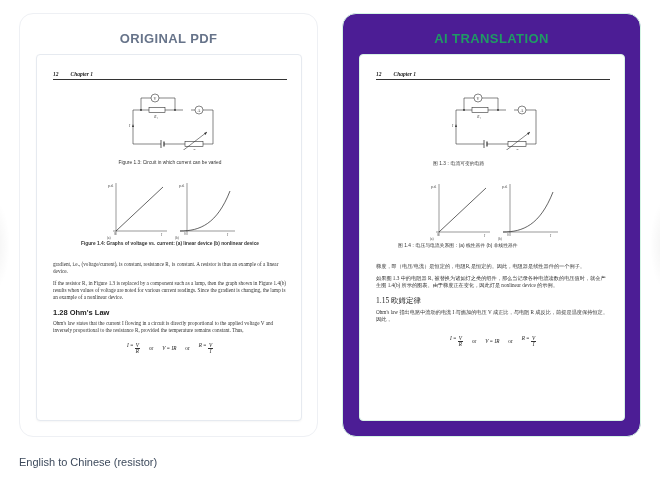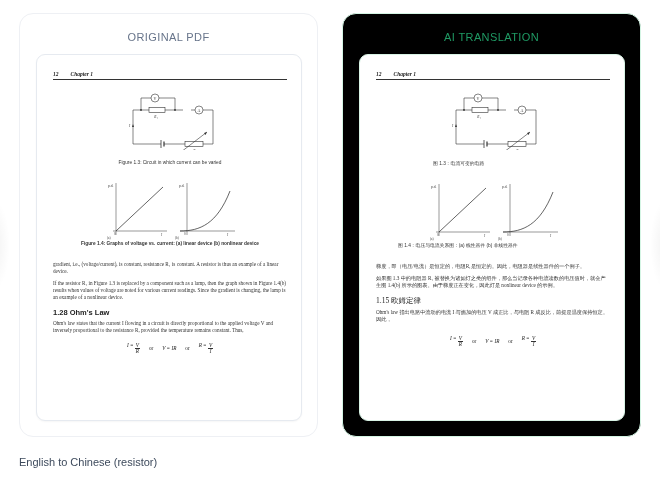--- a/index.html
+++ b/index.html
@@ -4,27 +4,27 @@
   <style>
     * { box-sizing: border-box; margin: 0; padding: 0; }
     html, body { width: 660px; height: 480px; background: #ffffff; overflow: hidden; }
     body { font-family: "Liberation Sans", sans-serif; position: relative; }
 
     .edge-shadow-left { position: absolute; left: -20px; top: 200px; width: 30px; height: 90px; border-radius: 50%; background: radial-gradient(ellipse at center, rgba(0,0,0,0.05), rgba(0,0,0,0) 70%); }
     .edge-shadow-right { position: absolute; right: -20px; top: 200px; width: 30px; height: 90px; border-radius: 50%; background: radial-gradient(ellipse at center, rgba(0,0,0,0.05), rgba(0,0,0,0) 70%); }
 
     .panel { position: absolute; top: 13px; height: 424px; border-radius: 14px; }
     .panel-original { left: 19px; width: 299px; background: #ffffff; border: 1px solid #eef0f4; }
-    .panel-translation { left: 342px; width: 299px; background: #000000; border: 1px solid #d4f5e4; }
-
-    .panel-title { position: absolute; top: 17px; left: 0; right: 0; text-align: center; font-size: 11px; font-weight: normal; letter-spacing: 0.4px; }
+    .panel-translation { left: 342px; width: 299px; background: #4c1d95; border: 1px solid #d4f5e4; }
+
+    .panel-title { position: absolute; top: 17px; left: 0; right: 0; text-align: center; font-size: 13px; font-weight: bold; letter-spacing: 0.4px; }
     .panel-original .panel-title { color: #67748a; }
     .panel-translation .panel-title { color: #1f9a64; }
 
-    .page { position: absolute; top: 40px; left: 16px; width: 266px; height: 367px; background: #ffffff; border-radius: 9px; }
+    .page { position: absolute; top: 40px; left: 16px; width: 266px; height: 367px; background: #ffffff; border-radius: 4px; }
     .panel-original .page { border: 1px solid #e6eaf0; box-shadow: 0 1px 2px rgba(0,0,0,0.04); }
     .panel-translation .page { border: 1px solid #d8f3e5; box-shadow: 0 1px 2px rgba(0,0,0,0.03); }
 
     .doc { position: absolute; left: 16px; top: 16px; width: 234px; color: #222; font-family: "Liberation Serif", serif; }
     .running-head { font-size: 5.5px; font-style: italic; font-weight: bold; display: flex; gap: 12px; padding-bottom: 2px; border-bottom: 0.6px solid #333; }
     .running-head .pg { font-style: italic; }
 
     .fig1 { position: relative; height: 72px; margin-top: 8px; }
     .fig1 svg { position: absolute; left: 72px; top: 0; }
     .caption { font-size: 4.8px; text-align: center; font-family: "Liberation Sans", sans-serif; color: #333; }

